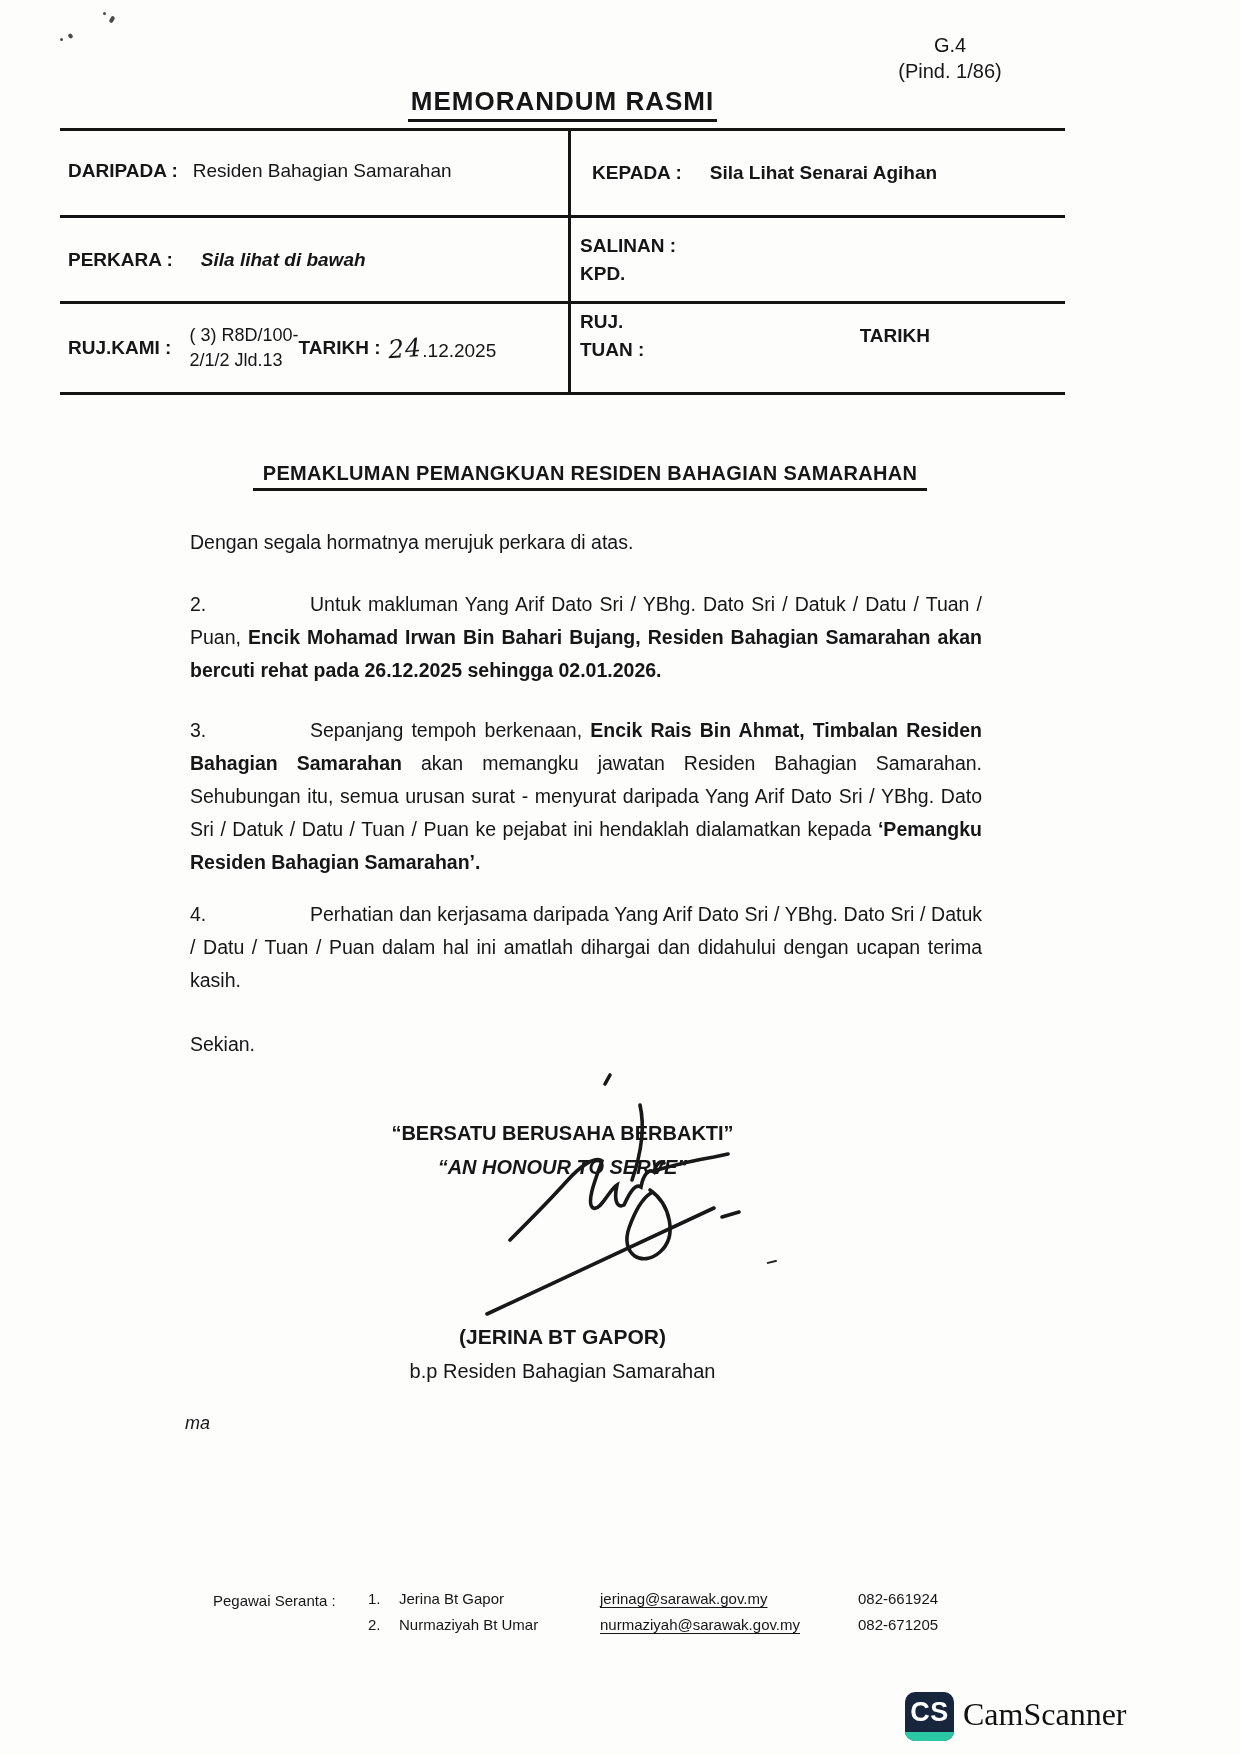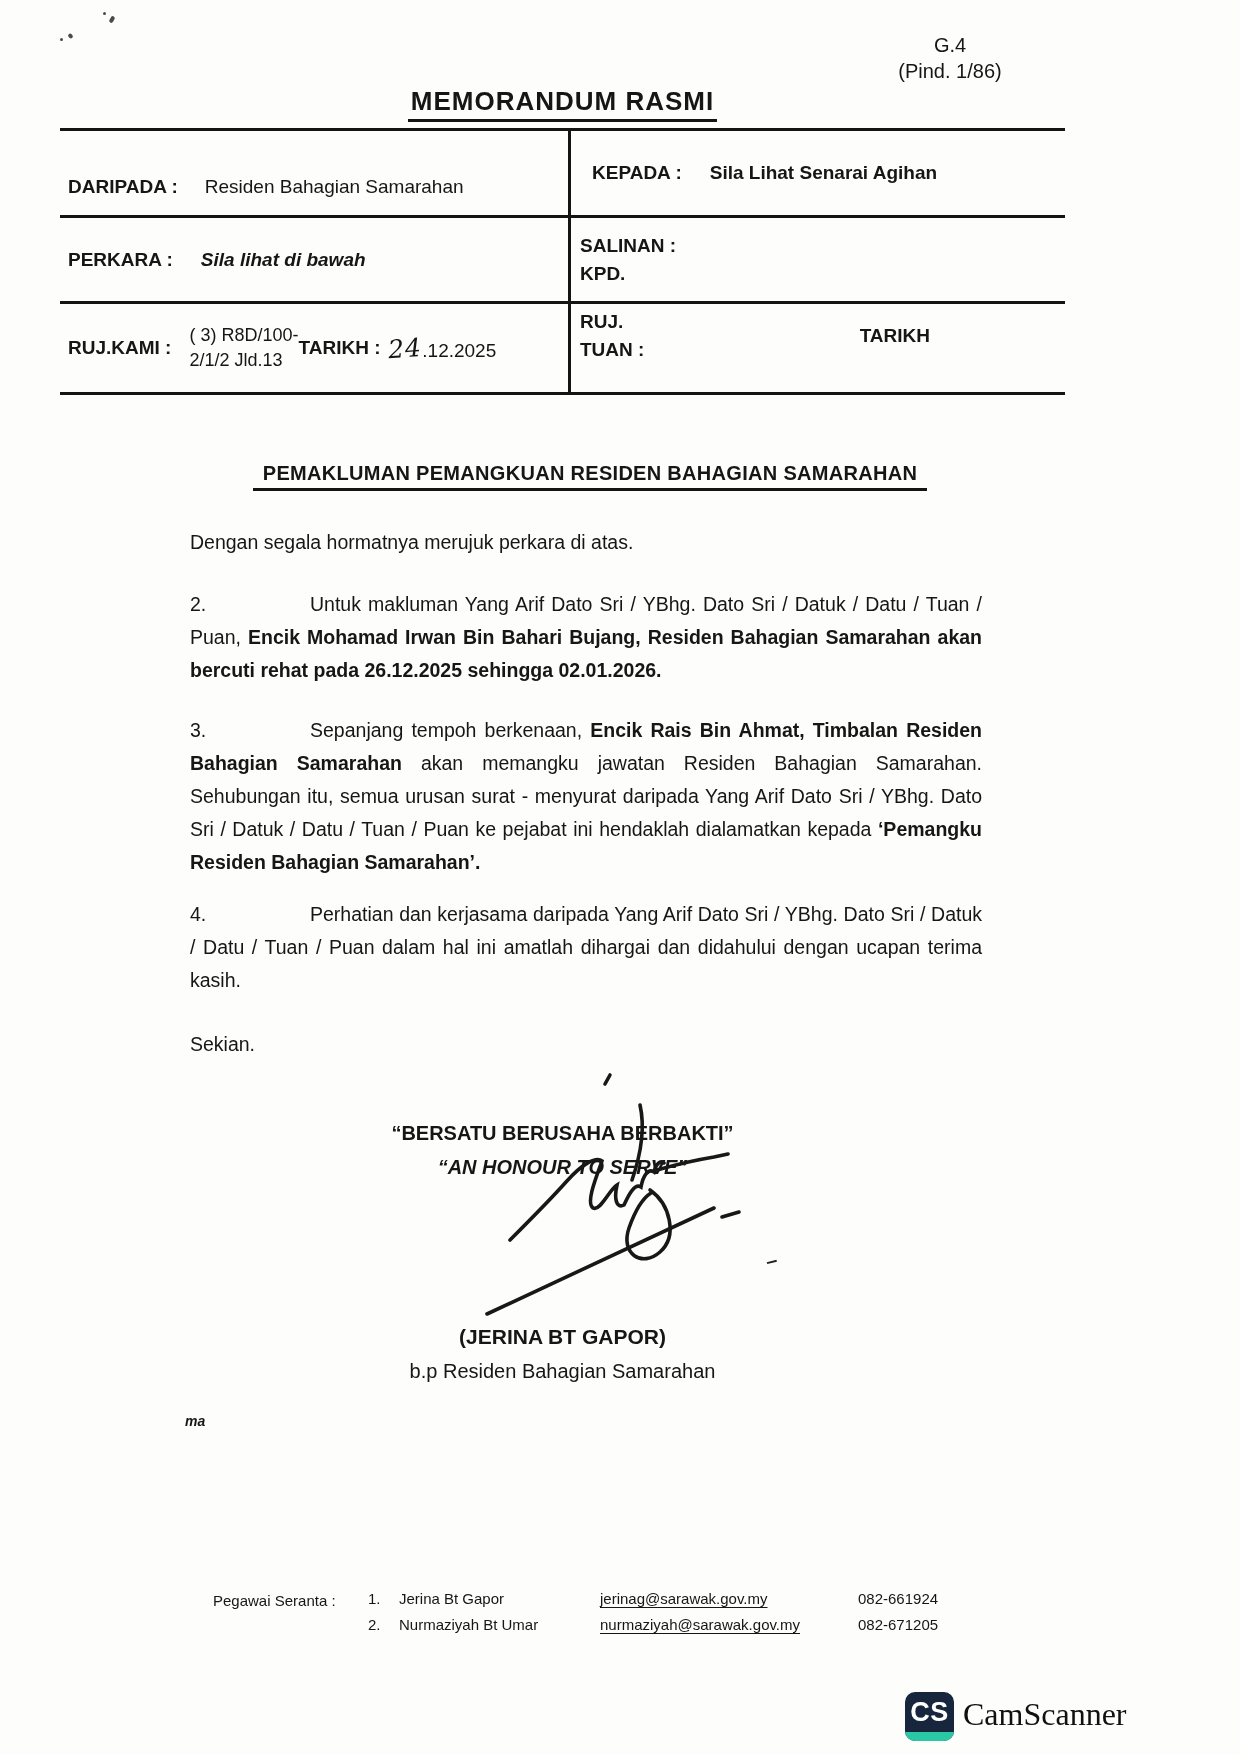--- a/index.html
+++ b/index.html
@@ -44,21 +44,21 @@
   .para{left:190px;width:792px;font-size:19.5px;line-height:33px;text-align:justify;}
   .pnum{display:inline-block;width:120px;}
   .plain{text-align:left;}
   .center-block{left:60px;width:1005px;text-align:center;font-size:20px;line-height:34px;}
 
   
   .sig{left:452px;top:1072px;width:310px;height:255px;}
   .sig svg{display:block;}
   .signame{left:60px;top:1325px;width:1005px;text-align:center;font-size:21px;font-weight:bold;}
   .sigtitle{left:60px;top:1360px;width:1005px;text-align:center;font-size:20px;}
-  .initials{left:185px;top:1413px;font-size:14px;font-style:italic;font-weight:bold;text-align:center;}
+  .initials{left:185px;top:1413px;font-size:18px;font-style:italic;font-weight:normal;text-align:center;}
   .tickmark{left:766px;top:1254px;width:10px;height:7px;border-bottom:2.5px solid #222;
     transform:rotate(-14deg);}
 
   
   .ft{font-size:15px;line-height:20px;}
   .ft-label{left:213px;top:1591px;}
   .ft-num{left:368px;}
   .ft-name{left:399px;}
   .ft-email{left:600px;text-decoration:underline;text-underline-offset:3px;}
   .ft-phone{left:858px;}
@@ -99,23 +99,23 @@
     <span>MEMORANDUM RASMI</span>
   </div>
 
   <div class="abs memo-table">
     <div class="t-line" style="top:0;"></div>
     <div class="t-line" style="top:87px;"></div>
     <div class="t-line" style="top:173px;"></div>
     <div class="t-line" style="top:264px;"></div>
     <div class="t-vline"></div>
 
-    <div class="t-cell cell-l" style="top:19px;height:80px;">
+    <div class="t-cell cell-l" style="top:3px;height:80px;">
       <span class="lbl">DARIPADA :</span>
-      <span style="margin-left:27px;">Residen Bahagian Samarahan</span>
+      <span style="margin-left:15px;">Residen Bahagian Samarahan</span>
     </div>
     <div class="t-cell cell-r" style="top:3px;height:84px;padding-left:12px;">
       <span class="lbl">KEPADA :</span>
       <span class="b" style="margin-left:28px;">Sila Lihat Senarai Agihan</span>
     </div>
 
     <div class="t-cell cell-l" style="top:90px;height:83px;">
       <span class="lbl">PERKARA :</span>
       <span class="bi" style="margin-left:28px;">Sila lihat di bawah</span>
     </div>

